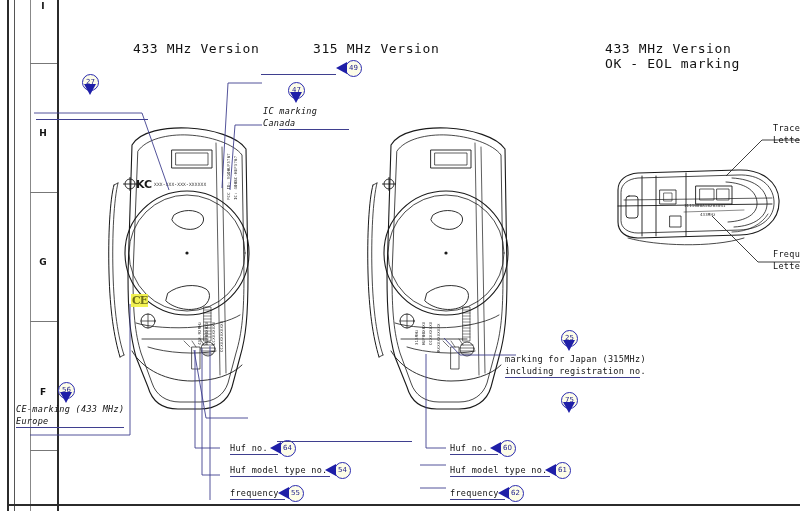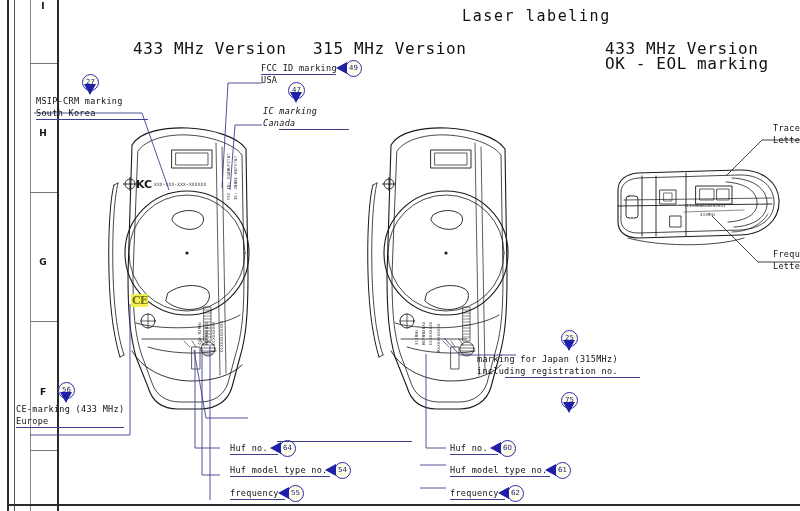--- a/index.html
+++ b/index.html
@@ -25,21 +25,21 @@
     font-family:"DejaVu Sans","Liberation Sans",sans-serif;
     font-weight:700;font-size:9px;color:#111;letter-spacing:0;
   }
 
   
   .title{
     position:absolute;font-size:15px;letter-spacing:1.6px;color:#111;
     white-space:pre;
   }
   .heading{
-    position:absolute;font-size:16px;letter-spacing:0.6px;color:#111;
+    position:absolute;font-size:13px;letter-spacing:0.6px;color:#111;
     white-space:pre;line-height:15px;
   }
   .note{
     position:absolute;font-size:8.5px;letter-spacing:0.3px;color:#111;
     white-space:pre;line-height:12px;
   }
 
   
   .balloon{position:absolute;width:0;height:0;}
   .balloon .circ{
@@ -98,21 +98,20 @@
   <div class="frame-tick" style="top:63px;"></div>
   <div class="frame-tick" style="top:192px;"></div>
   <div class="frame-tick" style="top:321px;"></div>
   <div class="frame-tick" style="top:450px;"></div>
 
   <div class="row-letter" style="top:1px;">I</div>
   <div class="row-letter" style="top:128px;">H</div>
   <div class="row-letter" style="top:257px;">G</div>
   <div class="row-letter" style="top:387px;">F</div>
 
-  <div class="title" style="left:462px;top:7px;">Laser labeling</div>
 
   <div class="heading" style="left:133px;top:41px;">433 MHz Version</div>
   <div class="heading" style="left:313px;top:41px;">315 MHz Version</div>
   <div class="heading" style="left:605px;top:41px;">433 MHz Version
 OK - EOL marking</div>
 
   <div class="dev" style="left:96px;top:125px;">
     <svg width="190" height="300" viewBox="0 0 190 300">
       <g fill="none" stroke="#1a1a1a" stroke-width="1.1" stroke-linejoin="round" stroke-linecap="round">
 
@@ -332,42 +331,38 @@
       <path d="M26 135 L-2 135 L-2 24"></path>
 
       <path d="M26 158 L-10 158 L-10 22"></path>
     </g>
   </svg>
 
   <div class="balloon down" style="left:82px;top:74px;">
     <span class="circ">27</span>
     <span class="tri"></span>
   </div>
-  <div class="note" style="left:36px;top:95px;">MSIP-CRM marking
-South Korea</div>
 
   <div class="balloon left" style="left:336px;top:60px;">
     <span class="circ">49</span>
     <span class="tri"></span>
   </div>
-  <div class="note" style="left:261px;top:62px;">FCC ID marking
-USA</div>
 
   <div class="balloon down" style="left:288px;top:82px;">
     <span class="circ">47</span>
     <span class="tri"></span>
   </div>
   <div class="note" style="left:263px;top:105px;font-style:italic;">IC marking
 Canada</div>
 
   <div class="balloon down" style="left:58px;top:382px;">
     <span class="circ">56</span>
     <span class="tri"></span>
   </div>
-  <div class="note" style="left:16px;top:403px;">CE-marking (433 MHz)
+  <div class="note" style="left:16px;top:403px;font-style:italic;">CE-marking (433 MHz)
 Europe</div>
 
   <div class="balloon down" style="left:561px;top:392px;">
     <span class="circ">75</span>
     <span class="tri"></span>
   </div>
 
   <div class="balloon left" style="left:270px;top:440px;">
     <span class="circ">64</span>
     <span class="tri"></span>
@@ -383,21 +378,21 @@
   <div class="balloon left" style="left:278px;top:485px;">
     <span class="circ">55</span>
     <span class="tri"></span>
   </div>
   <div class="note" style="left:230px;top:487px;">frequency</div>
 
   <div class="balloon down" style="left:561px;top:330px;">
     <span class="circ">25</span>
     <span class="tri"></span>
   </div>
-  <div class="note" style="left:477px;top:353px;">marking for Japan (315MHz)
+  <div class="note" style="left:505px;top:353px;">marking for Japan (315MHz)
 including registration no.</div>
 
   <div class="balloon left" style="left:490px;top:440px;">
     <span class="circ">60</span>
     <span class="tri"></span>
   </div>
   <div class="note" style="left:450px;top:442px;">Huf no.</div>
 
   <div class="balloon left" style="left:545px;top:462px;">
     <span class="circ">61</span>

